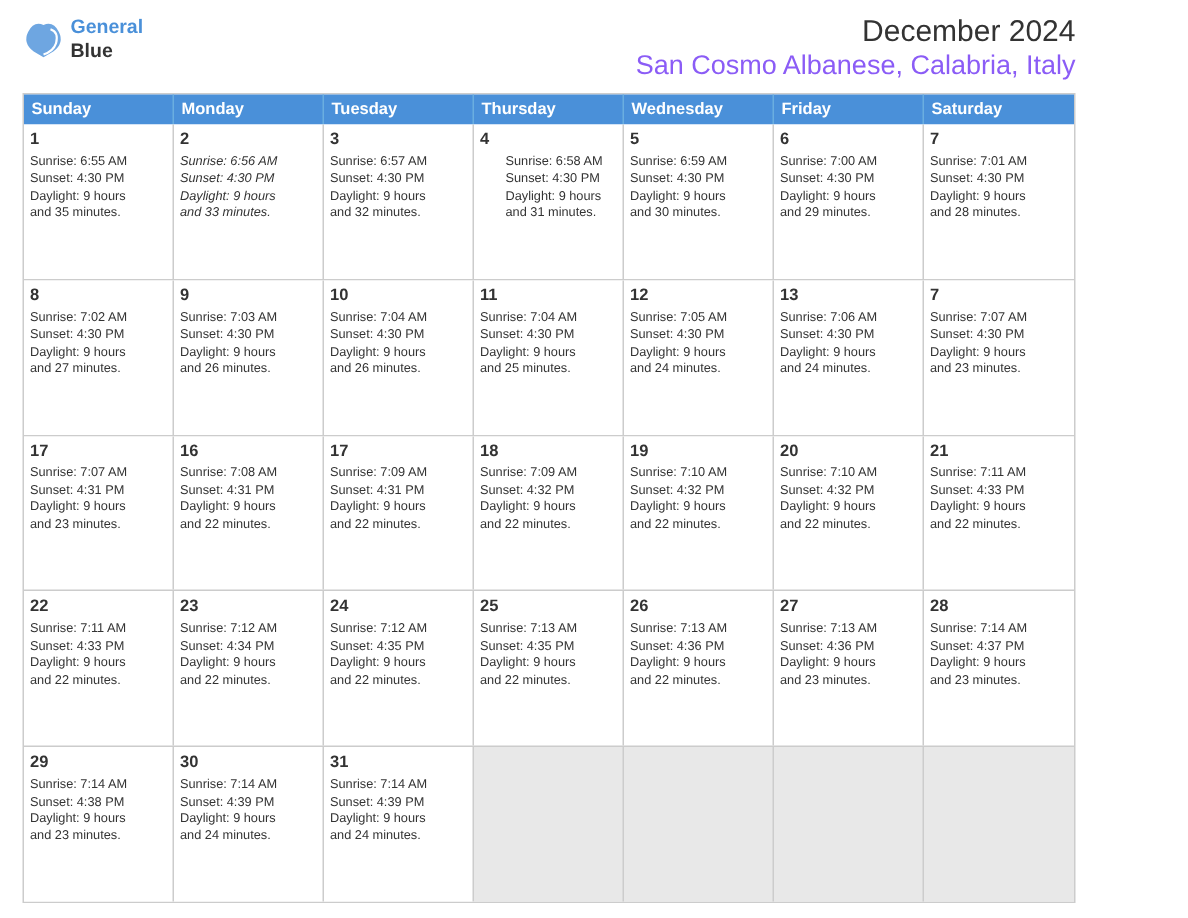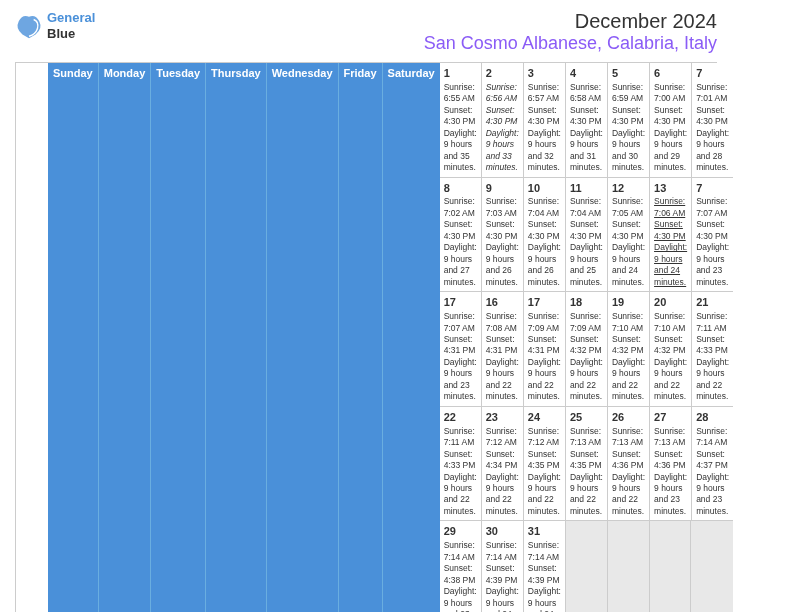--- a/index.html
+++ b/index.html
@@ -9,20 +9,21 @@
       font-family: Arial, sans-serif;
       background: #fff;
       overflow: hidden;
     }
     .page {
       width: 732px;
       height: 612px;
       padding: 10px 15px 10px 15px;
       display: flex;
       flex-direction: column;
+      justify-content: flex-end;
     }
     .header {
       display: flex;
       justify-content: space-between;
       align-items: flex-start;
       margin-bottom: 8px;
     }
     .logo {
       display: flex;
       align-items: center;
@@ -49,23 +50,22 @@
       font-weight: normal;
       color: #333;
     }
     .subtitle {
       font-size: 18px;
       color: #8b5cf6;
     }
     .calendar {
       flex: 1;
       display: flex;
-      flex-direction: row;
+      flex-direction: column;
       border: 1px solid #ccc;
-      padding-left: 32px;
     }
     .cal-header-row {
       display: grid;
       grid-template-columns: repeat(7, 1fr);
       background: #4a90d9;
     }
     .cal-header-cell {
       color: #fff;
       font-size: 11px;
       font-weight: bold;
@@ -154,21 +154,21 @@
           </div>
           <div class="cal-cell">
             <span class="day-num">3</span>
             <div style="white-space: pre-line;">Sunrise: 6:57 AM
 Sunset: 4:30 PM
 Daylight: 9 hours
 and 32 minutes.</div>
           </div>
           <div class="cal-cell">
             <span class="day-num">4</span>
-            <div style="white-space: pre-line;">Sunrise: 6:58 AM
+            <div style="white-space: pre-line; margin-left: 17px;">Sunrise: 6:58 AM
 Sunset: 4:30 PM
 Daylight: 9 hours
 and 31 minutes.</div>
           </div>
           <div class="cal-cell">
             <span class="day-num">5</span>
             <div style="white-space: pre-line;">Sunrise: 6:59 AM
 Sunset: 4:30 PM
 Daylight: 9 hours
 and 30 minutes.</div>
@@ -219,21 +219,21 @@
           </div>
           <div class="cal-cell">
             <span class="day-num">12</span>
             <div style="white-space: pre-line;">Sunrise: 7:05 AM
 Sunset: 4:30 PM
 Daylight: 9 hours
 and 24 minutes.</div>
           </div>
           <div class="cal-cell">
             <span class="day-num">13</span>
-            <div style="white-space: pre-line; text-decoration: underline;">Sunrise: 7:06 AM
+            <div style="white-space: pre-line;">Sunrise: 7:06 AM
 Sunset: 4:30 PM
 Daylight: 9 hours
 and 24 minutes.</div>
           </div>
           <div class="cal-cell">
             <span class="day-num">7</span>
             <div style="white-space: pre-line;">Sunrise: 7:07 AM
 Sunset: 4:30 PM
 Daylight: 9 hours
 and 23 minutes.</div>

